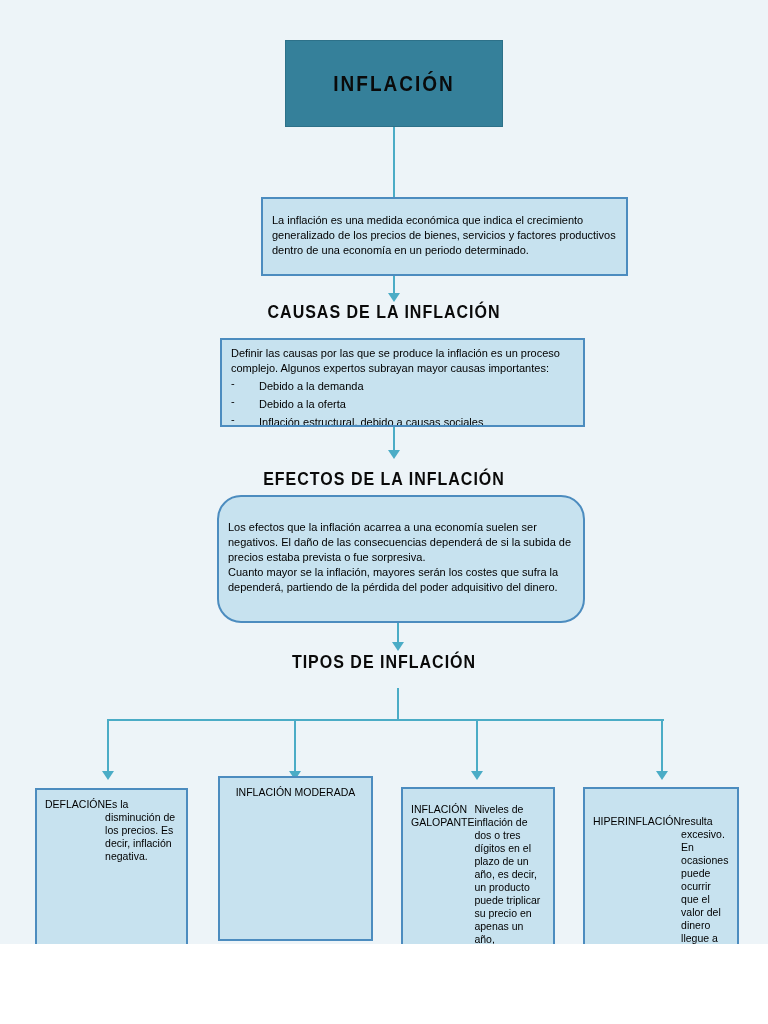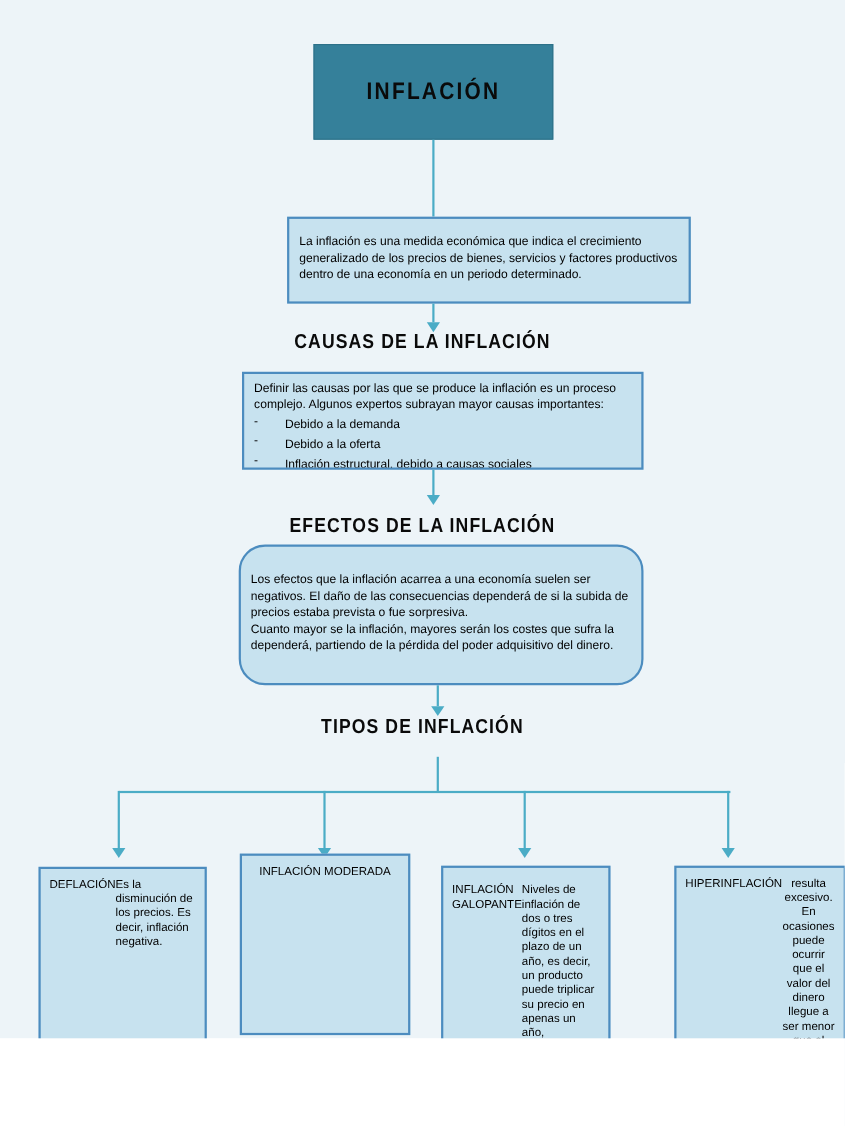--- a/index.html
+++ b/index.html
@@ -70,21 +70,21 @@
   .bullet-gap{ width:18px; flex:0 0 18px; }
   
   .type-box{
     position:absolute; background:var(--box-fill); border:2px solid var(--box-border);
     font-size:10.5px; line-height:13px; color:#000; padding:8px;
     display:flex; overflow:hidden;
   }
   .type-1{ left:35px;  top:788px; width:153px; height:165px; }
   .type-2{ left:218px; top:776px; width:155px; height:165px; justify-content:center; }
   .type-3{ left:401px; top:787px; width:154px; height:167px; padding-top:14px; }
-  .type-4{ left:613px; top:787px; width:156px; height:168px; padding-top:8px;text-align:center; }
+  .type-4{ left:583px; top:787px; width:156px; height:168px; padding-top:26px; }
 </style>
 </head>
 <body>
 
 <div id="canvas">
 
   <div class="title-box">
     <div class="title-text">INFLACIÓN</div>
   </div>
 

